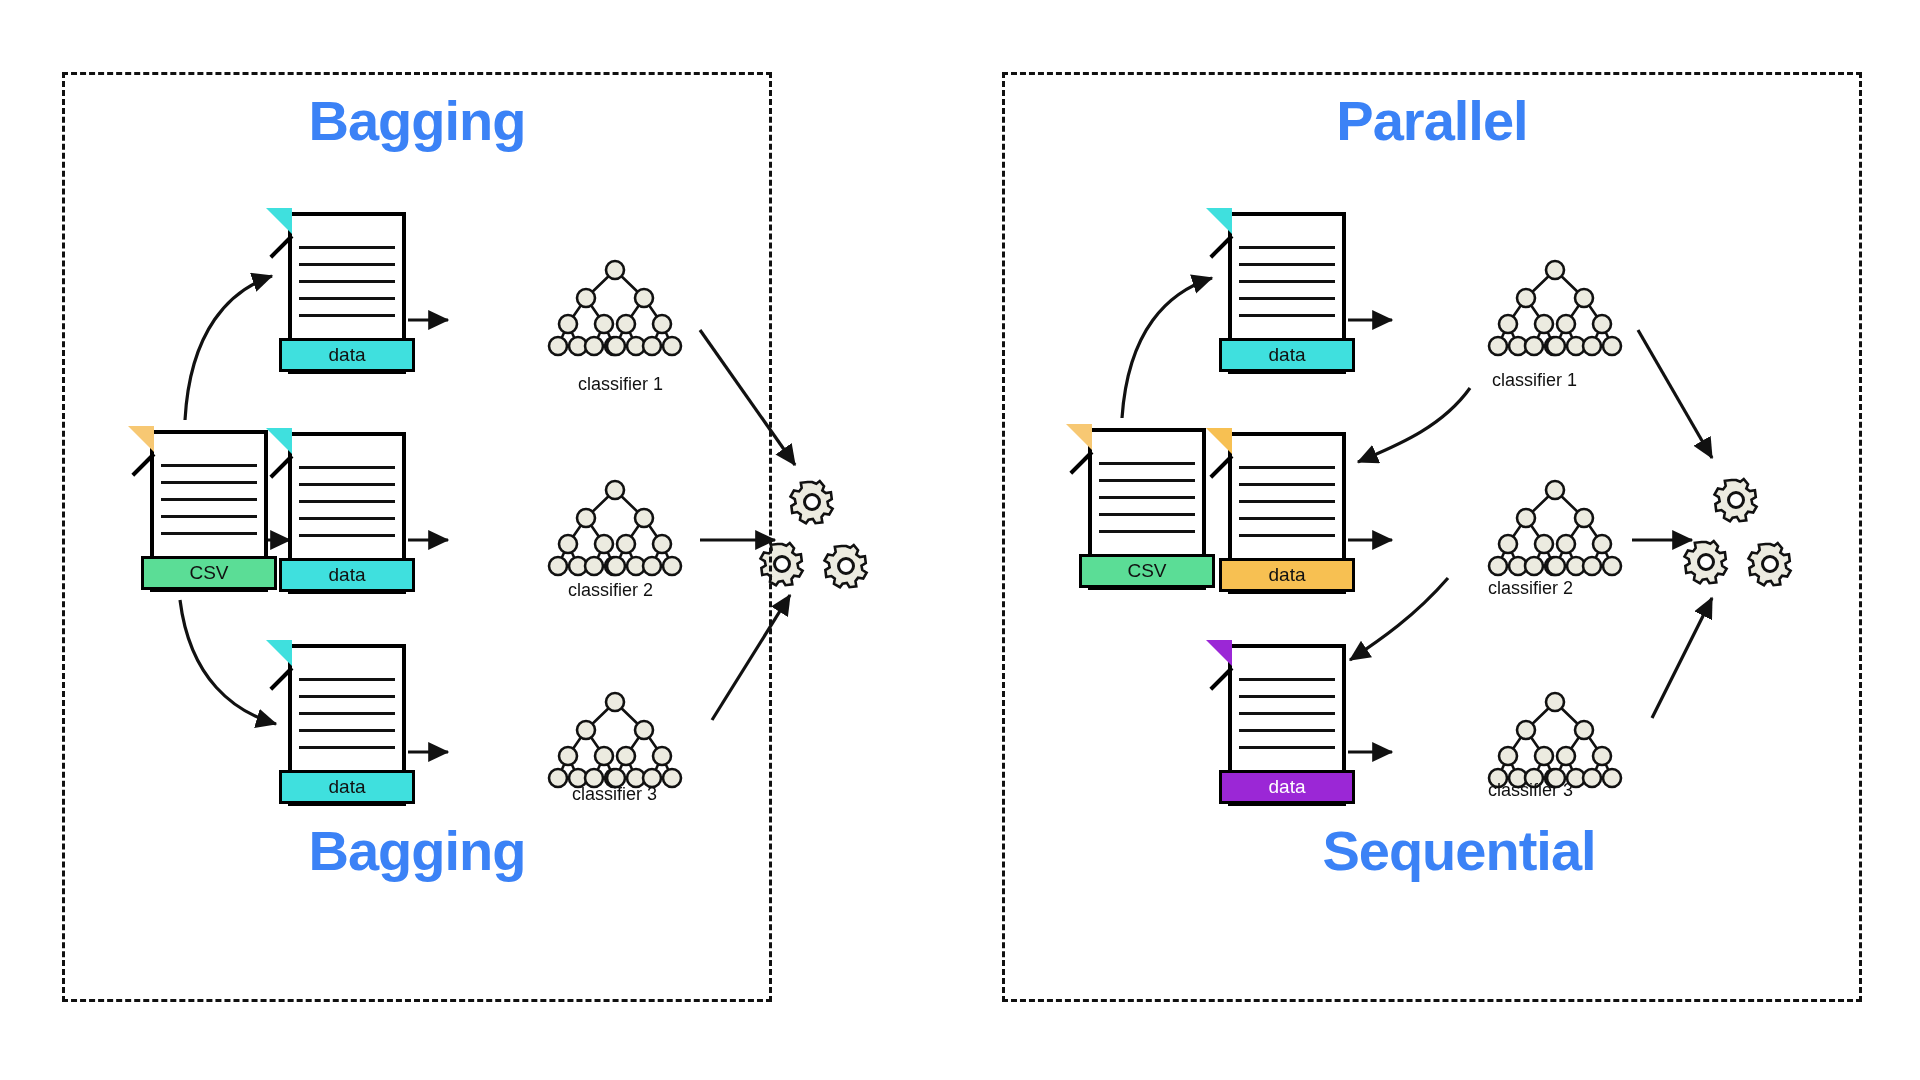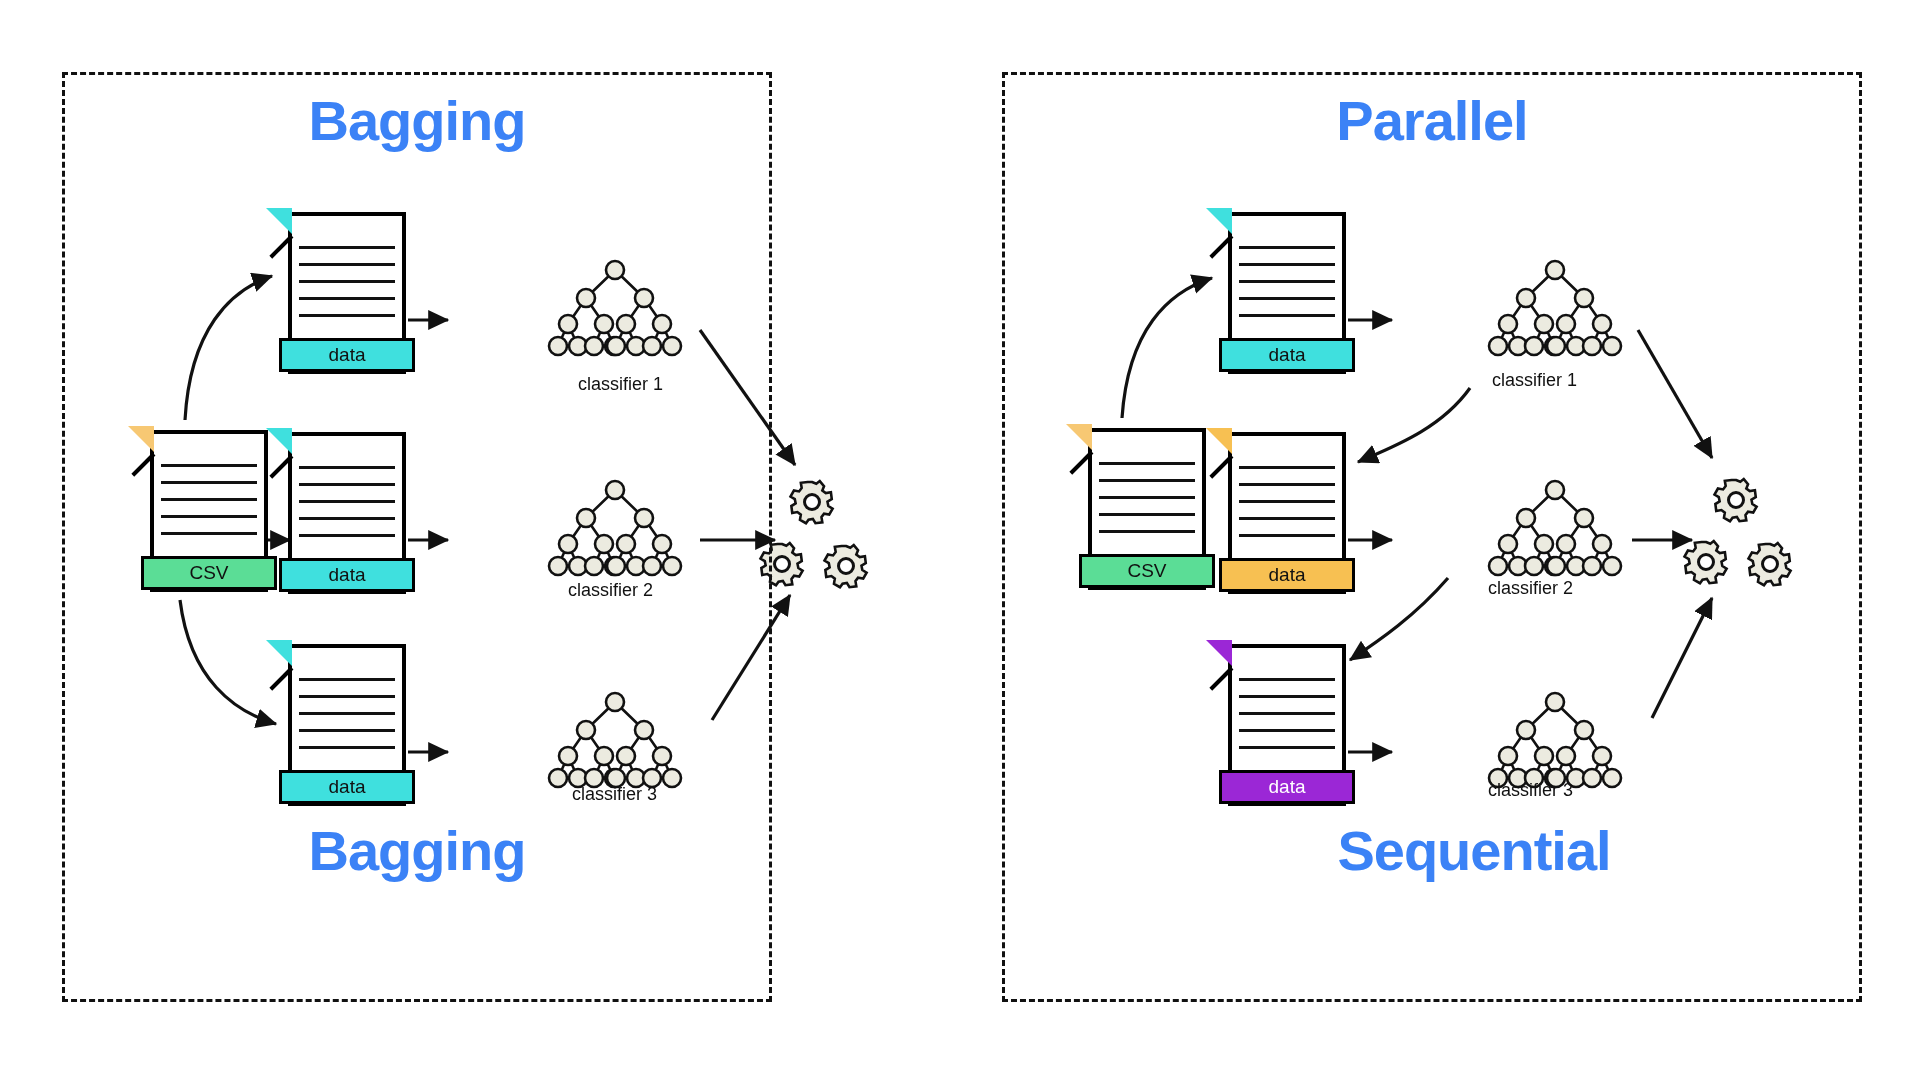--- a/index.html
+++ b/index.html
@@ -325,21 +325,21 @@
     </div>
     <div class="band" style="background:#3FE0DE;">data</div>
   </div>
 
   <div class="caption" style="left:578px;top:374px;">classifier 1</div>
   <div class="caption" style="left:568px;top:580px;">classifier 2</div>
   <div class="caption" style="left:572px;top:784px;">classifier 3</div>
 
   <div class="panel" id="panel-boosting"></div>
   <div class="panel-title top" style="left:1002px;width:860px;">Parallel</div>
-  <div class="panel-title bottom" style="left:1028px;width:892px;">Sequential</div>
+  <div class="panel-title bottom" style="left:1002px;width:892px;padding-left:11px;">Sequential</div>
 
   <div class="doc" style="left:1088px;top:428px;">
     <div class="sheet"></div>
     <div class="fold"></div>
     <div class="foldedge"></div>
     <div class="lines">
       <i></i>
         <i></i>
         <i></i>
         <i></i>

